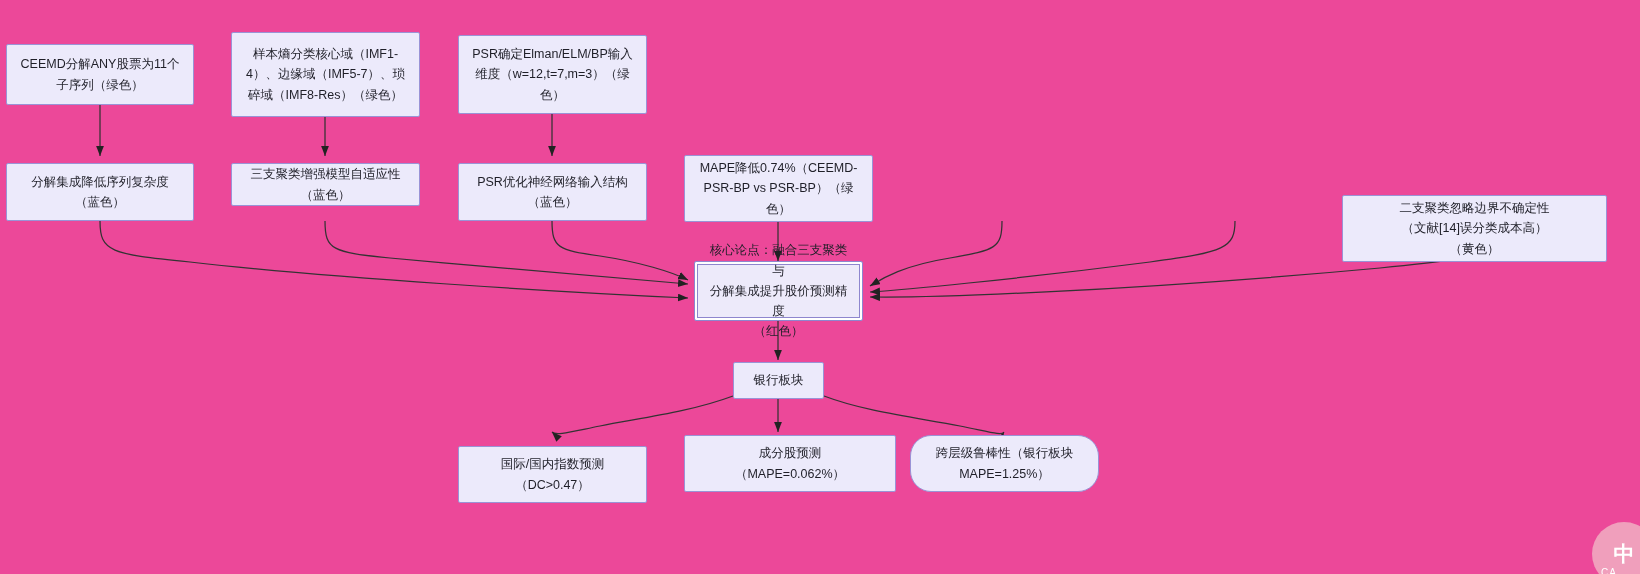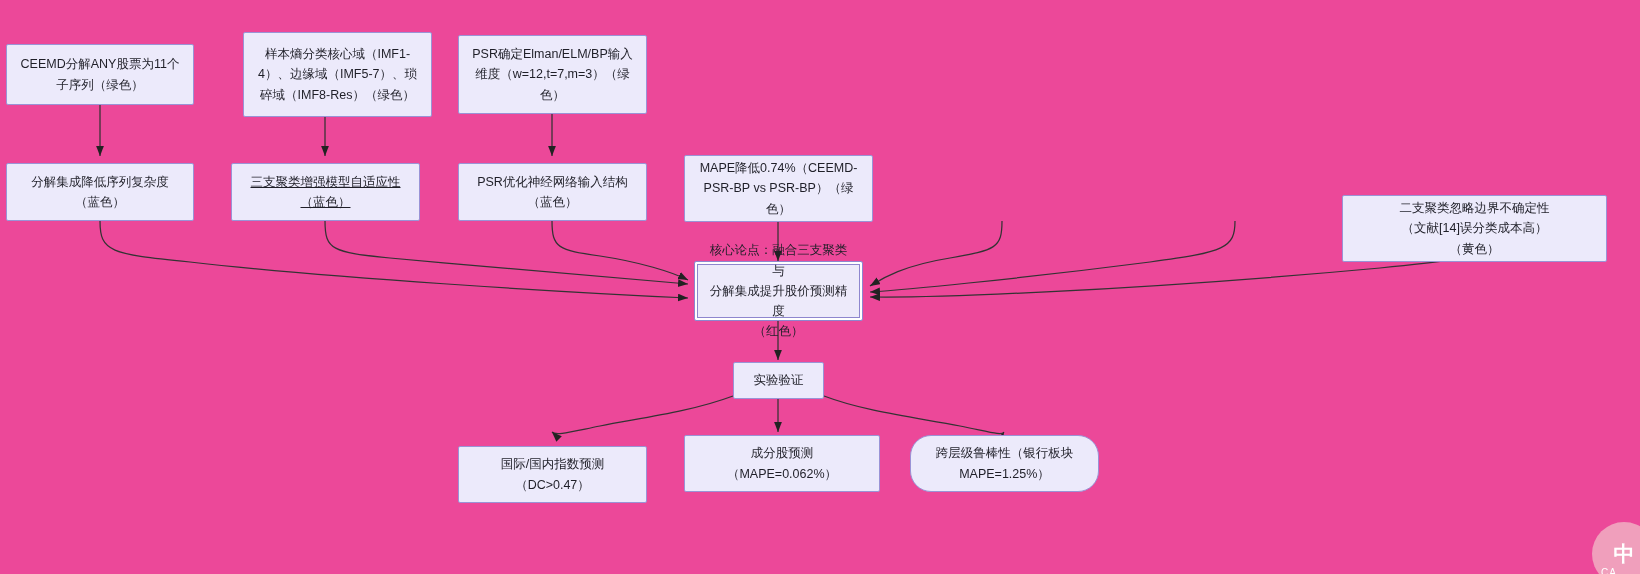--- a/index.html
+++ b/index.html
@@ -98,57 +98,57 @@
 
       <path d="M733,396 C690,412 640,418 600,426 C570,432 556,436 552,432"></path>
       <path d="M778,399 L778,432"></path>
       <path d="M824,396 C866,412 920,418 960,426 C990,432 1002,436 1004,432"></path>
     </g>
   </svg>
 
   <div class="node" style="left:6px; top:44px; width:188px; height:61px;">CEEMD分解ANY股票为11个
 子序列（绿色）</div>
 
-  <div class="node" style="left:231px; top:32px; width:189px; height:85px;margin-left:12px;">样本熵分类核心域（IMF1-
+  <div class="node" style="left:231px; top:32px; width:189px; height:85px;">样本熵分类核心域（IMF1-
 4）、边缘域（IMF5-7）、琐
 碎域（IMF8-Res）（绿色）</div>
 
   <div class="node" style="left:458px; top:35px; width:189px; height:79px;">PSR确定Elman/ELM/BP输入
 维度（w=12,t=7,m=3）（绿
 色）</div>
 
   <div class="node" style="left:6px; top:163px; width:188px; height:58px;">分解集成降低序列复杂度
 （蓝色）</div>
 
-  <div class="node" style="left:231px; top:163px; width:189px; height:58px;text-decoration:underline;">三支聚类增强模型自适应性
+  <div class="node" style="left:231px; top:163px; width:189px; height:43px;">三支聚类增强模型自适应性
 （蓝色）</div>
 
   <div class="node" style="left:458px; top:163px; width:189px; height:58px;">PSR优化神经网络输入结构
 （蓝色）</div>
 
   <div class="node" style="left:684px; top:155px; width:189px; height:67px;">MAPE降低0.74%（CEEMD-
 PSR-BP vs PSR-BP）（绿
 色）</div>
 
 
 
   <div class="node" style="left:1342px; top:155px; width:265px; height:67px;margin-top:40px;">二支聚类忽略边界不确定性
 （文献[14]误分类成本高）
 （黄色）</div>
 
   <div class="node core" style="left:694px; top:261px; width:169px; height:60px;">核心论点：融合三支聚类与
 分解集成提升股价预测精度
 （红色）</div>
 
-  <div class="node" style="left:733px; top:362px; width:91px; height:37px;">实验验证</div>
+  <div class="node" style="left:733px; top:362px; width:91px; height:37px;">银行板块</div>
 
   <div class="node" style="left:458px; top:435px; width:189px; height:57px;margin-top:11px;">国际/国内指数预测
 （DC&gt;0.47）</div>
 
-  <div class="node" style="left:684px; top:435px; width:196px; height:57px;">成分股预测
+  <div class="node" style="left:684px; top:435px; width:212px; height:57px;">成分股预测
 （MAPE=0.062%）</div>
 
   <div class="node" style="left:910px; top:435px; width:189px; height:57px;border-radius:21px;">跨层级鲁棒性（银行板块
 MAPE=1.25%）</div>
 
   <div class="watermark" style="left:1592px; top:522px;">
     <span>中</span>
     <span class="wm-sub">CA</span>
   </div>
 

